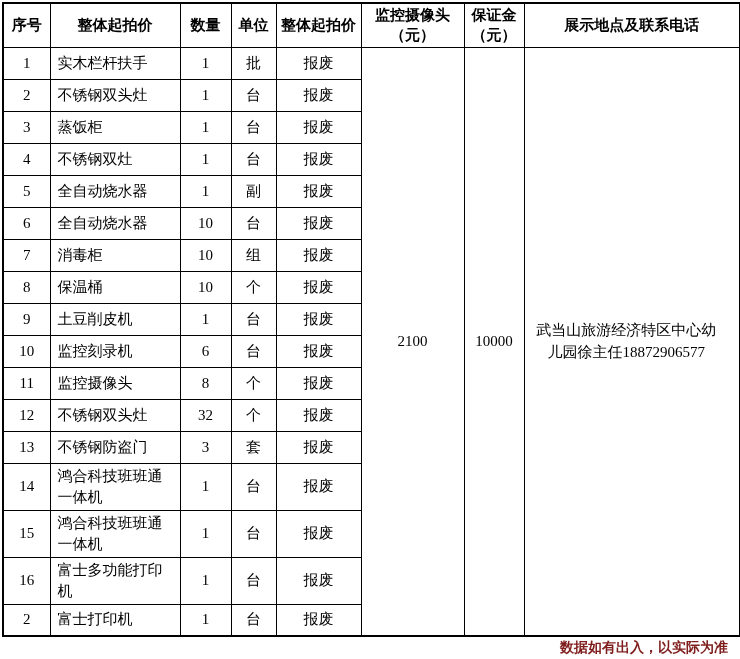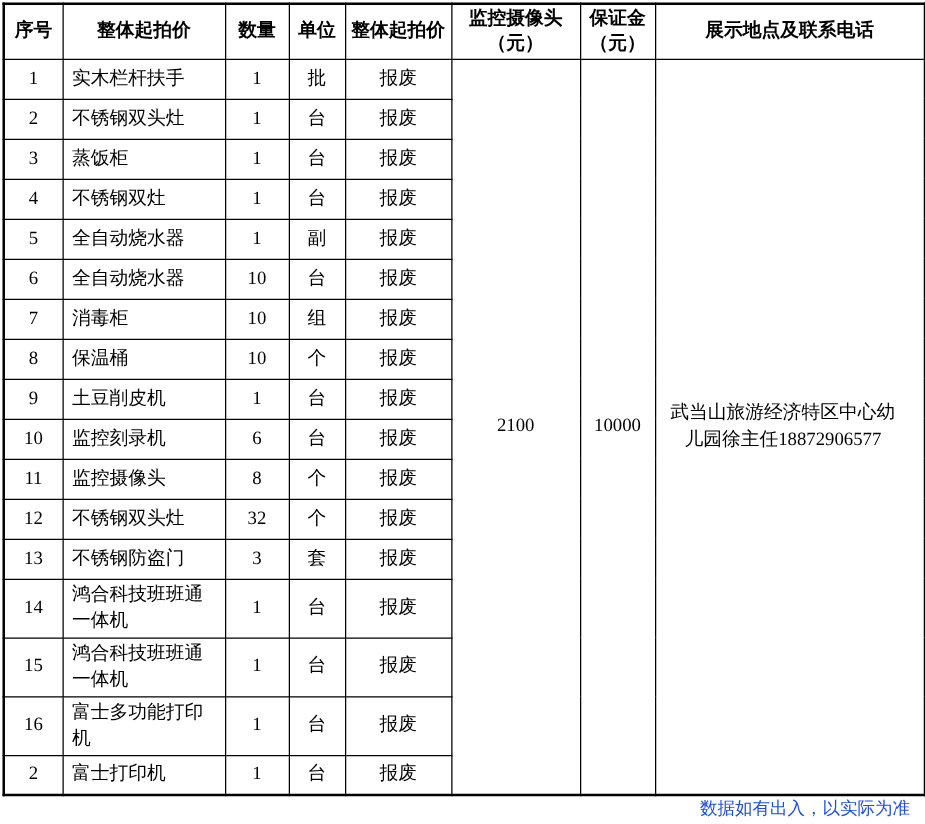--- a/index.html
+++ b/index.html
@@ -50,21 +50,22 @@
     padding-right: 21px;
     line-height: 22px;
     margin-left: 24px;
   }
   .footnote {
     position: absolute;
     right: 12px;
     top: 640px;
     font-size: 14px;
     line-height: 16px;
-    color: #1d4ed8;
+    color: #7f1d1d;
+    font-weight: bold;
   }
 </style>
 </head>
 <body>
 
 <div class="page">
 
   <table class="asset-table">
     <colgroup>
       <col style="width:47px">

